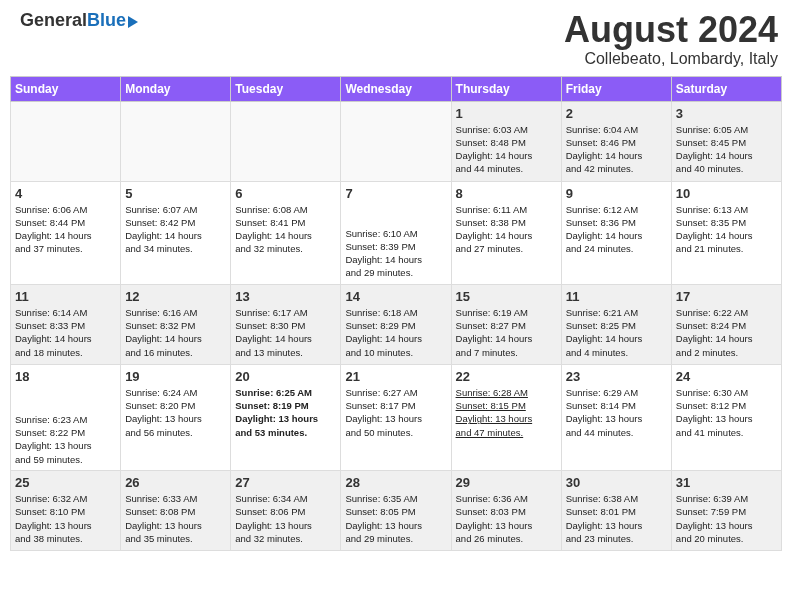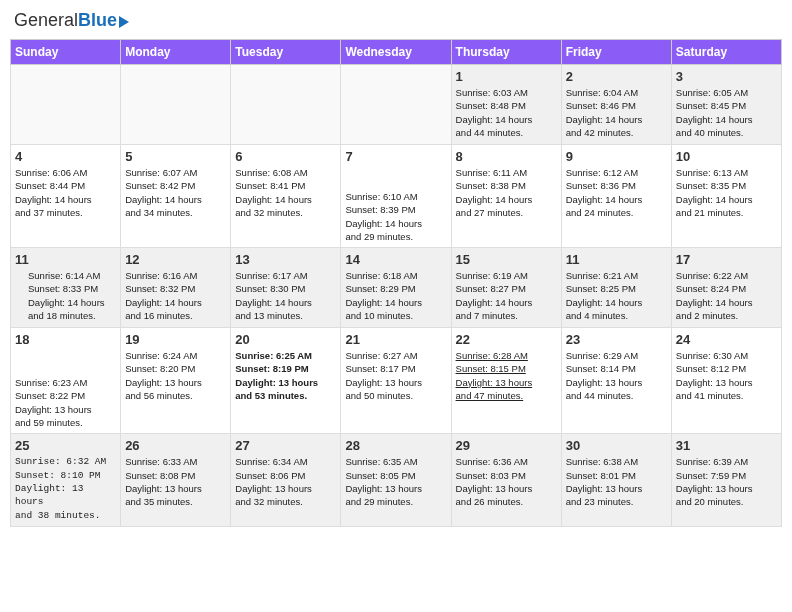--- a/index.html
+++ b/index.html
@@ -21,22 +21,23 @@
       display: flex;
       flex-direction: column;
       align-items: flex-start;
     }
     .logo-text {
       display: flex;
       align-items: center;
     }
     .logo-general {
       font-size: 18px;
-      font-weight: normal;
+      font-weight: bold;
       color: #333;
+      margin-left: 6px;
     }
     .logo-blue {
       font-size: 18px;
       font-weight: bold;
       color: #1a6fba;
     }
     .logo-arrow {
       width: 0;
       height: 0;
       border-left: 10px solid #1a6fba;
@@ -102,20 +103,24 @@
 </head>
 <body>
 
 <div class="header">
   <div class="logo">
     <div class="logo-text">
       <span class="logo-general">General</span>
       <span class="logo-blue">Blue</span>
       <div class="logo-arrow"></div>
     </div>
+  </div>
+  <div class="title-area">
+    <div class="month-title">August 2024</div>
+    <div class="location-title">Collebeato, Lombardy, Italy</div>
   </div>
 </div>
 
 <table>
   <thead>
     <tr id="header-row">
         <th>Sunday</th>
         <th>Monday</th>
         <th>Tuesday</th>
         <th>Wednesday</th>
@@ -199,21 +204,21 @@
           <span class="day-num">10</span>
           <div class="day-info" style="white-space: pre-line;">Sunrise: 6:13 AM
 Sunset: 8:35 PM
 Daylight: 14 hours
 and 21 minutes.</div>
         </td>
       </tr>
       <tr>
         <td class="shaded">
           <span class="day-num">11</span>
-          <div class="day-info" style="white-space: pre-line; margin-left: 13px;">Sunrise: 6:14 AM
+          <div class="day-info" style="white-space: pre-line;">Sunrise: 6:14 AM
 Sunset: 8:33 PM
 Daylight: 14 hours
 and 18 minutes.</div>
         </td>
         <td class="shaded">
           <span class="day-num">12</span>
           <div class="day-info" style="white-space: pre-line;">Sunrise: 6:16 AM
 Sunset: 8:32 PM
 Daylight: 14 hours
 and 16 minutes.</div>
@@ -301,21 +306,21 @@
           <span class="day-num">24</span>
           <div class="day-info" style="white-space: pre-line;">Sunrise: 6:30 AM
 Sunset: 8:12 PM
 Daylight: 13 hours
 and 41 minutes.</div>
         </td>
       </tr>
       <tr>
         <td class="shaded">
           <span class="day-num">25</span>
-          <div class="day-info" style="white-space: pre-line; font-family: Liberation Mono, monospace;">Sunrise: 6:32 AM
+          <div class="day-info" style="white-space: pre-line;">Sunrise: 6:32 AM
 Sunset: 8:10 PM
 Daylight: 13 hours
 and 38 minutes.</div>
         </td>
         <td class="shaded">
           <span class="day-num">26</span>
           <div class="day-info" style="white-space: pre-line;">Sunrise: 6:33 AM
 Sunset: 8:08 PM
 Daylight: 13 hours
 and 35 minutes.</div>

